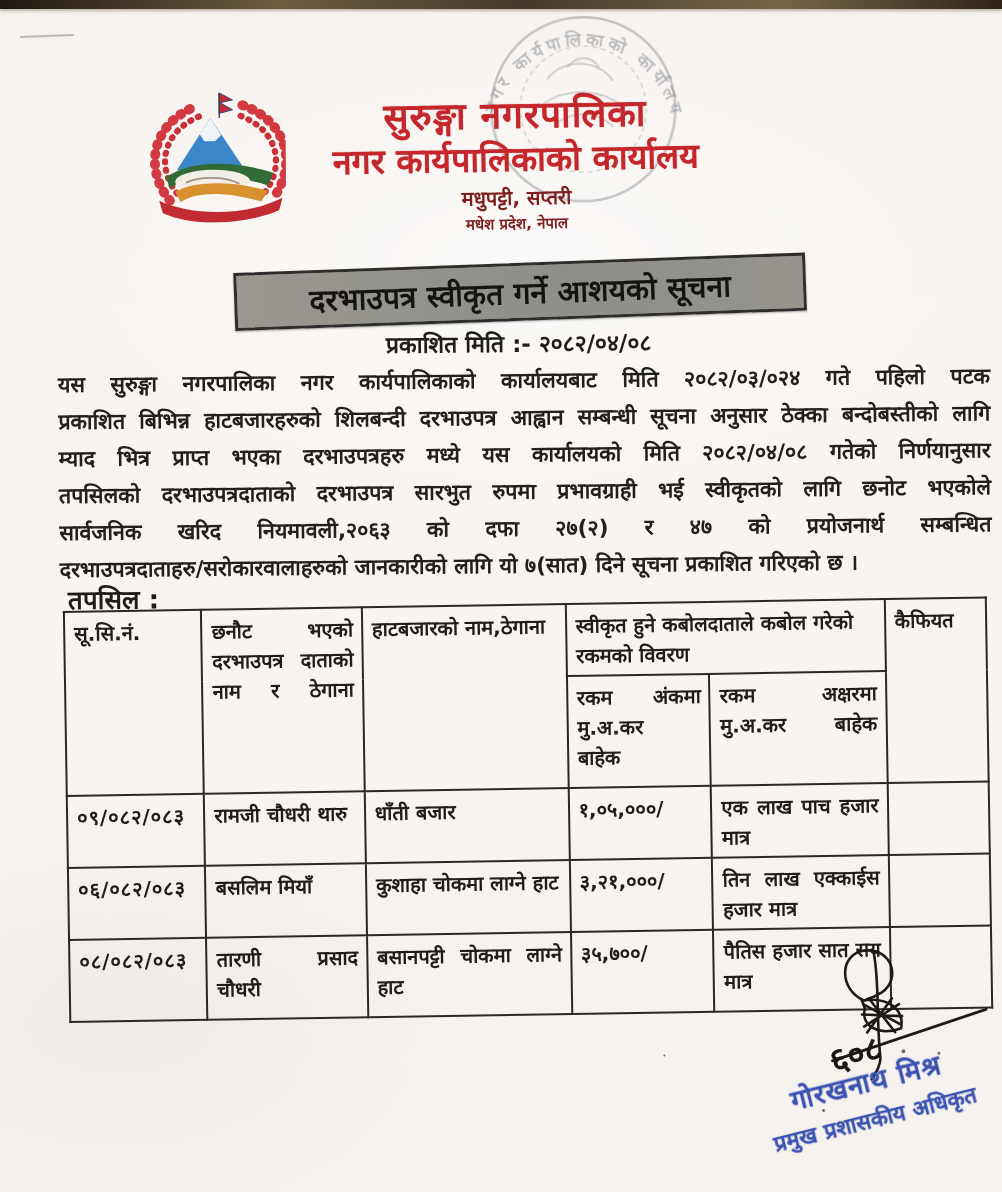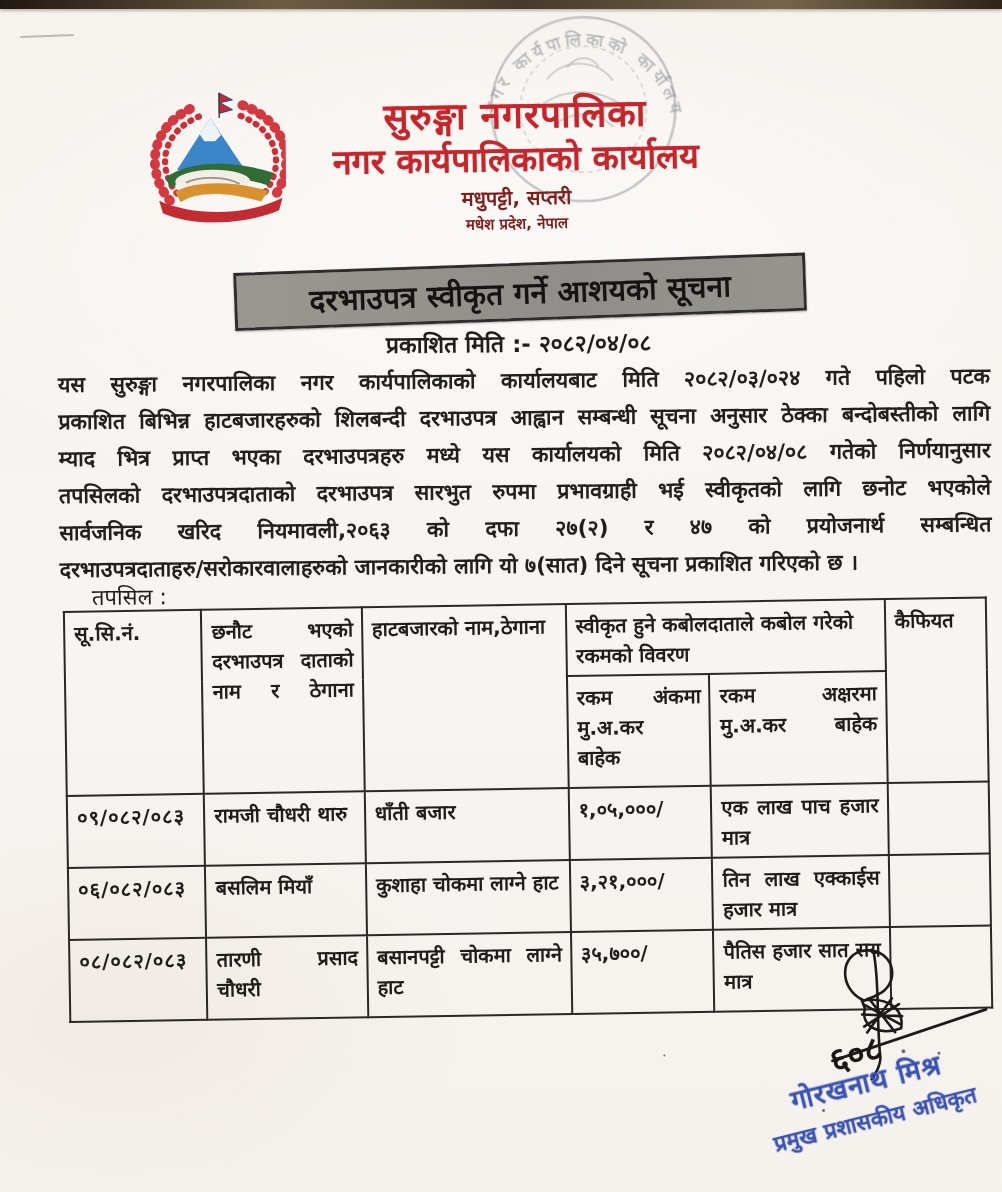--- a/index.html
+++ b/index.html
@@ -26,21 +26,21 @@
     background:linear-gradient(90deg,#99978f,#8f8e8a 60%,#96948d);
     border:3px solid #2e2d2b;transform:rotate(-1.5deg);
     display:flex;align-items:center;justify-content:center;box-shadow:0 1px 2px rgba(60,60,60,.4);}
   .titlebox span{font-size:30px;font-weight:bold;color:#151412;white-space:nowrap;}
   .pubdate{position:absolute;left:301px;top:327px;width:440px;text-align:center;
     font-size:23px;font-weight:bold;color:#201e1b;}
   
   .bodytxt{position:absolute;left:60px;top:362px;width:932px;font-size:21.5px;font-weight:600;line-height:37px;color:#21201d;}
   .bline{text-align:justify;text-align-last:justify;}
   .bline.last{text-align-last:left;}
-  .tapasil{position:absolute;left:92px;top:577px;font-size:22px;font-weight:normal;}
+  .tapasil{position:absolute;left:68px;top:577px;font-size:26px;font-weight:bold;}
   
   .ttable{position:absolute;left:64px;top:604px;width:924px;border-collapse:collapse;
     table-layout:fixed;transform:rotate(-0.35deg);font-size:20px;font-weight:600;color:#1f1d1a;}
   .ttable th,.ttable td{border:2px solid #2a2825;vertical-align:top;padding:6px 8px 4px 9px;
     text-align:left;font-weight:600;line-height:1.5;overflow:hidden;}
   .pre{white-space:pre-line;}
   .th-just{text-align:justify;text-align-last:justify;}
   .ttable td{text-align:justify;}
   .ttable td.serial{text-align:left;letter-spacing:1px;}
   thead tr:nth-child(1) th{height:58px;}

